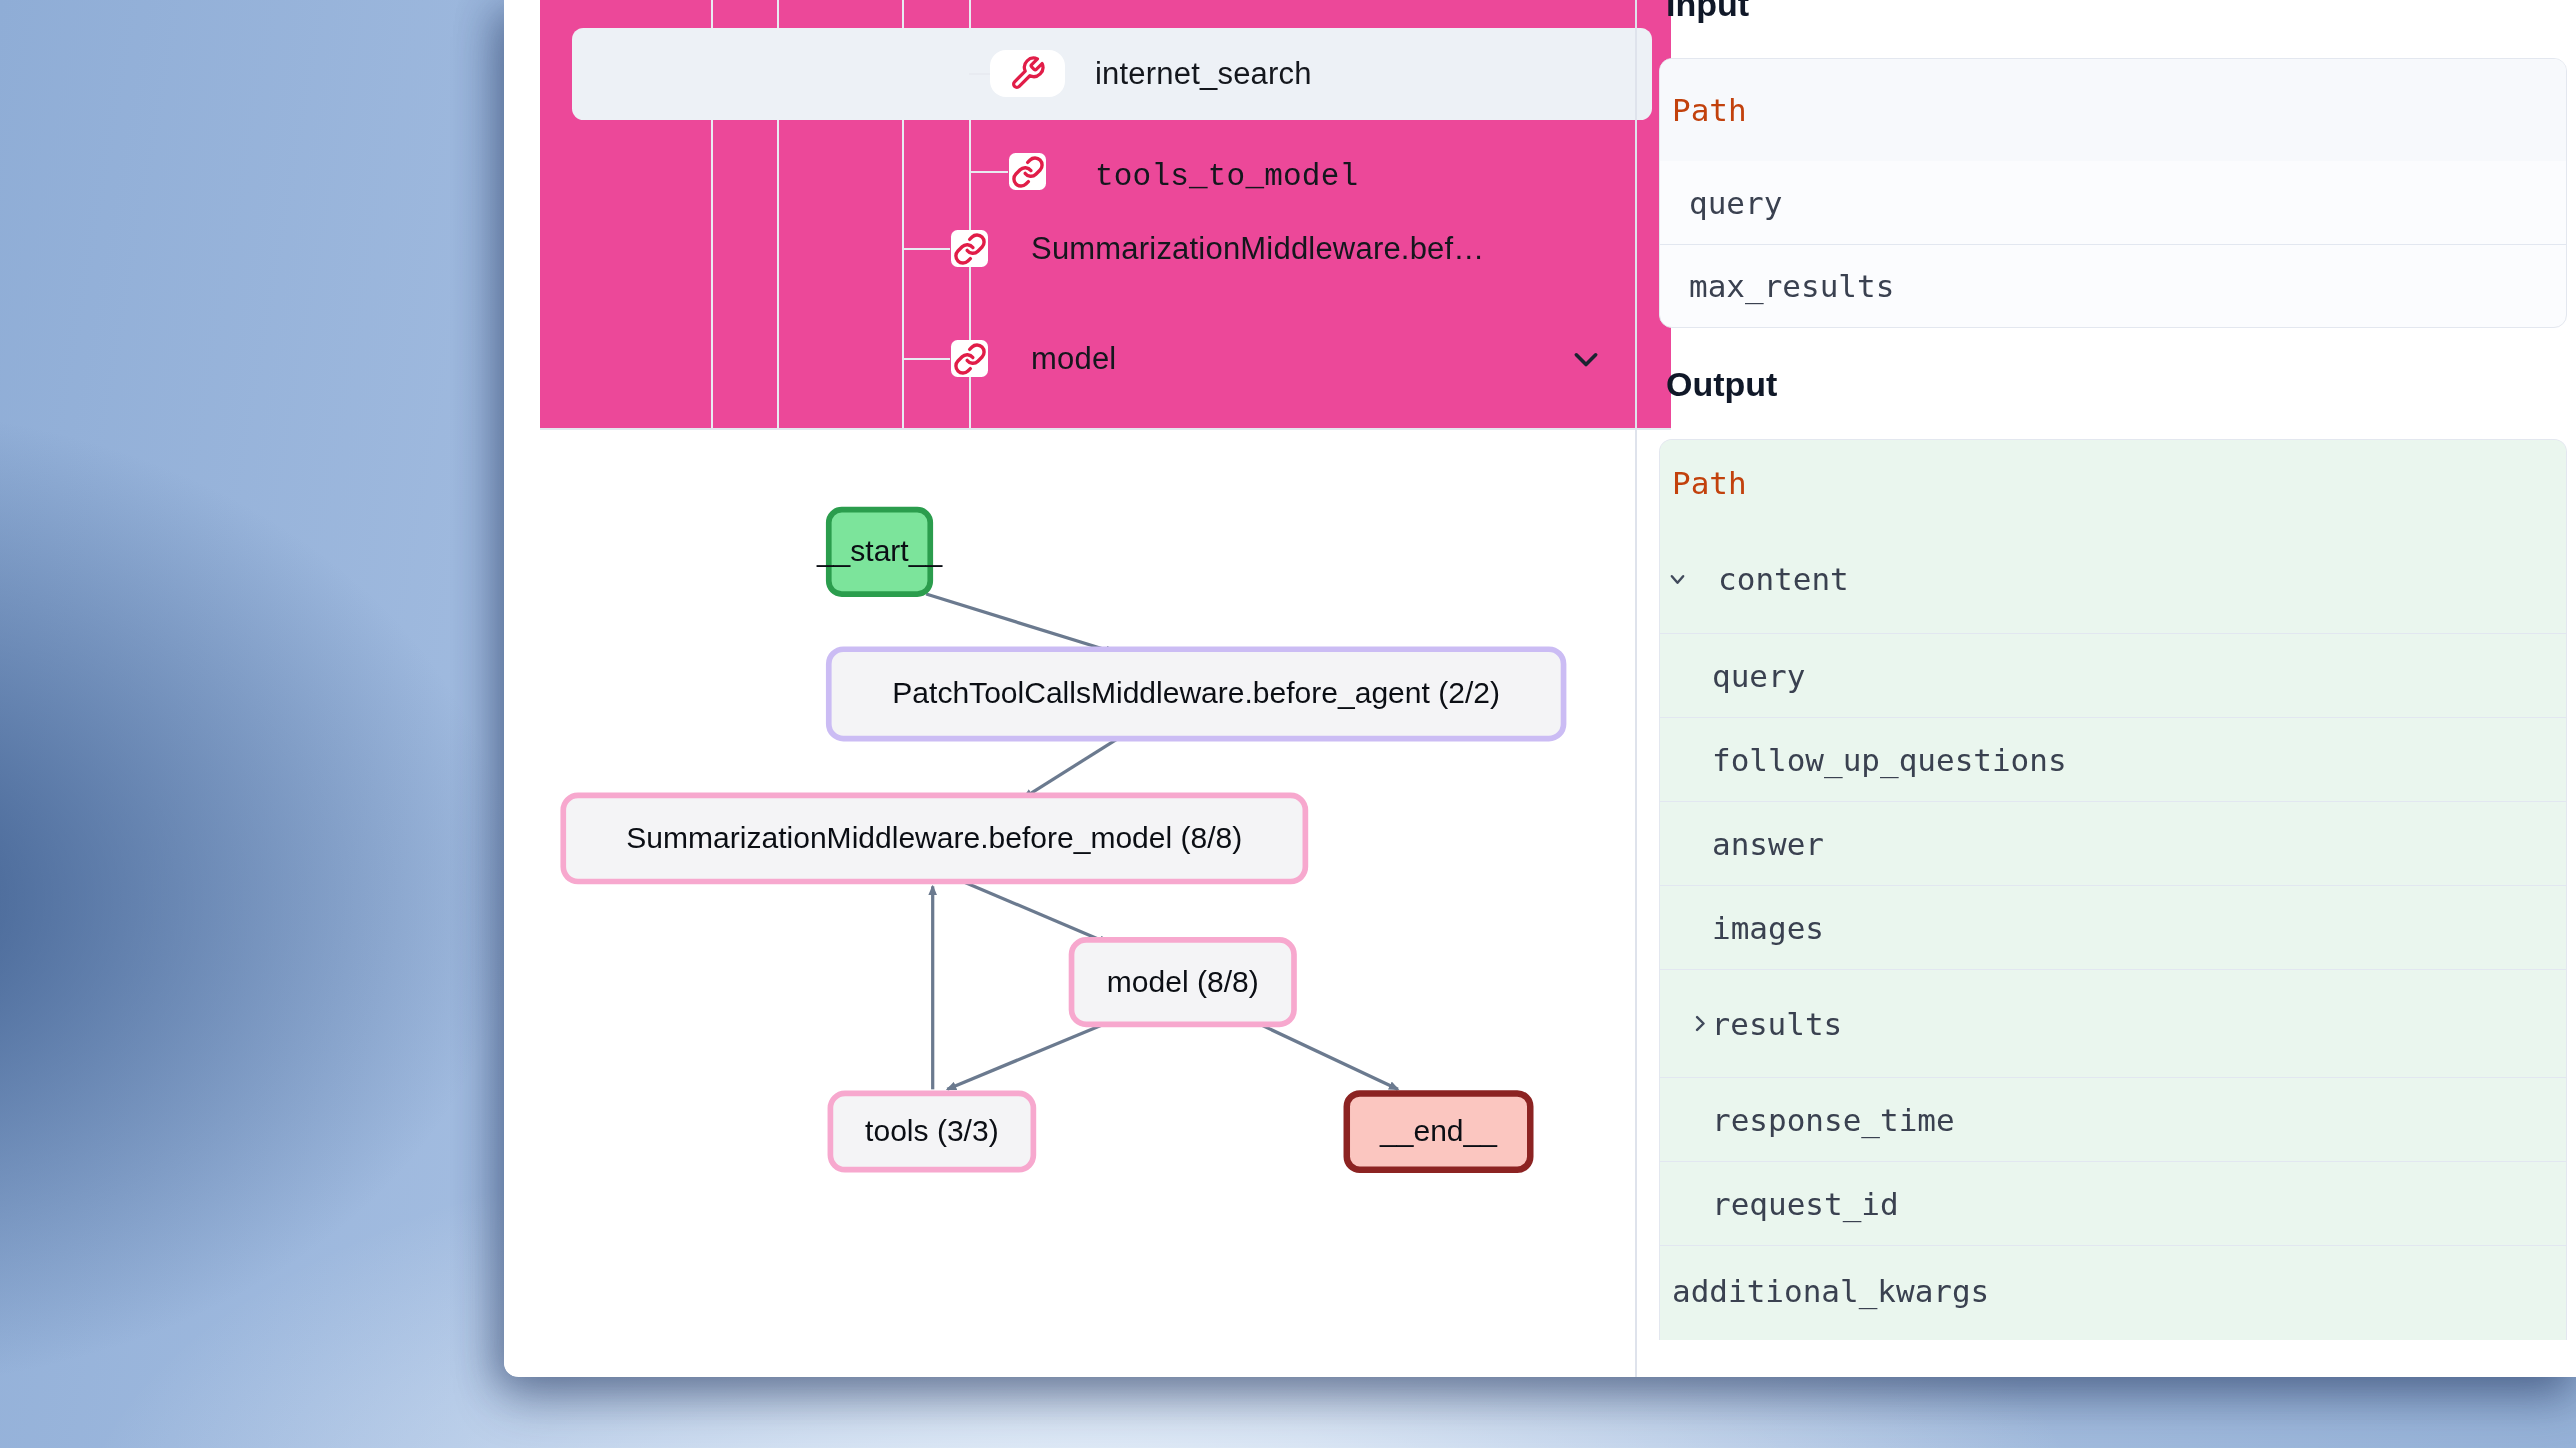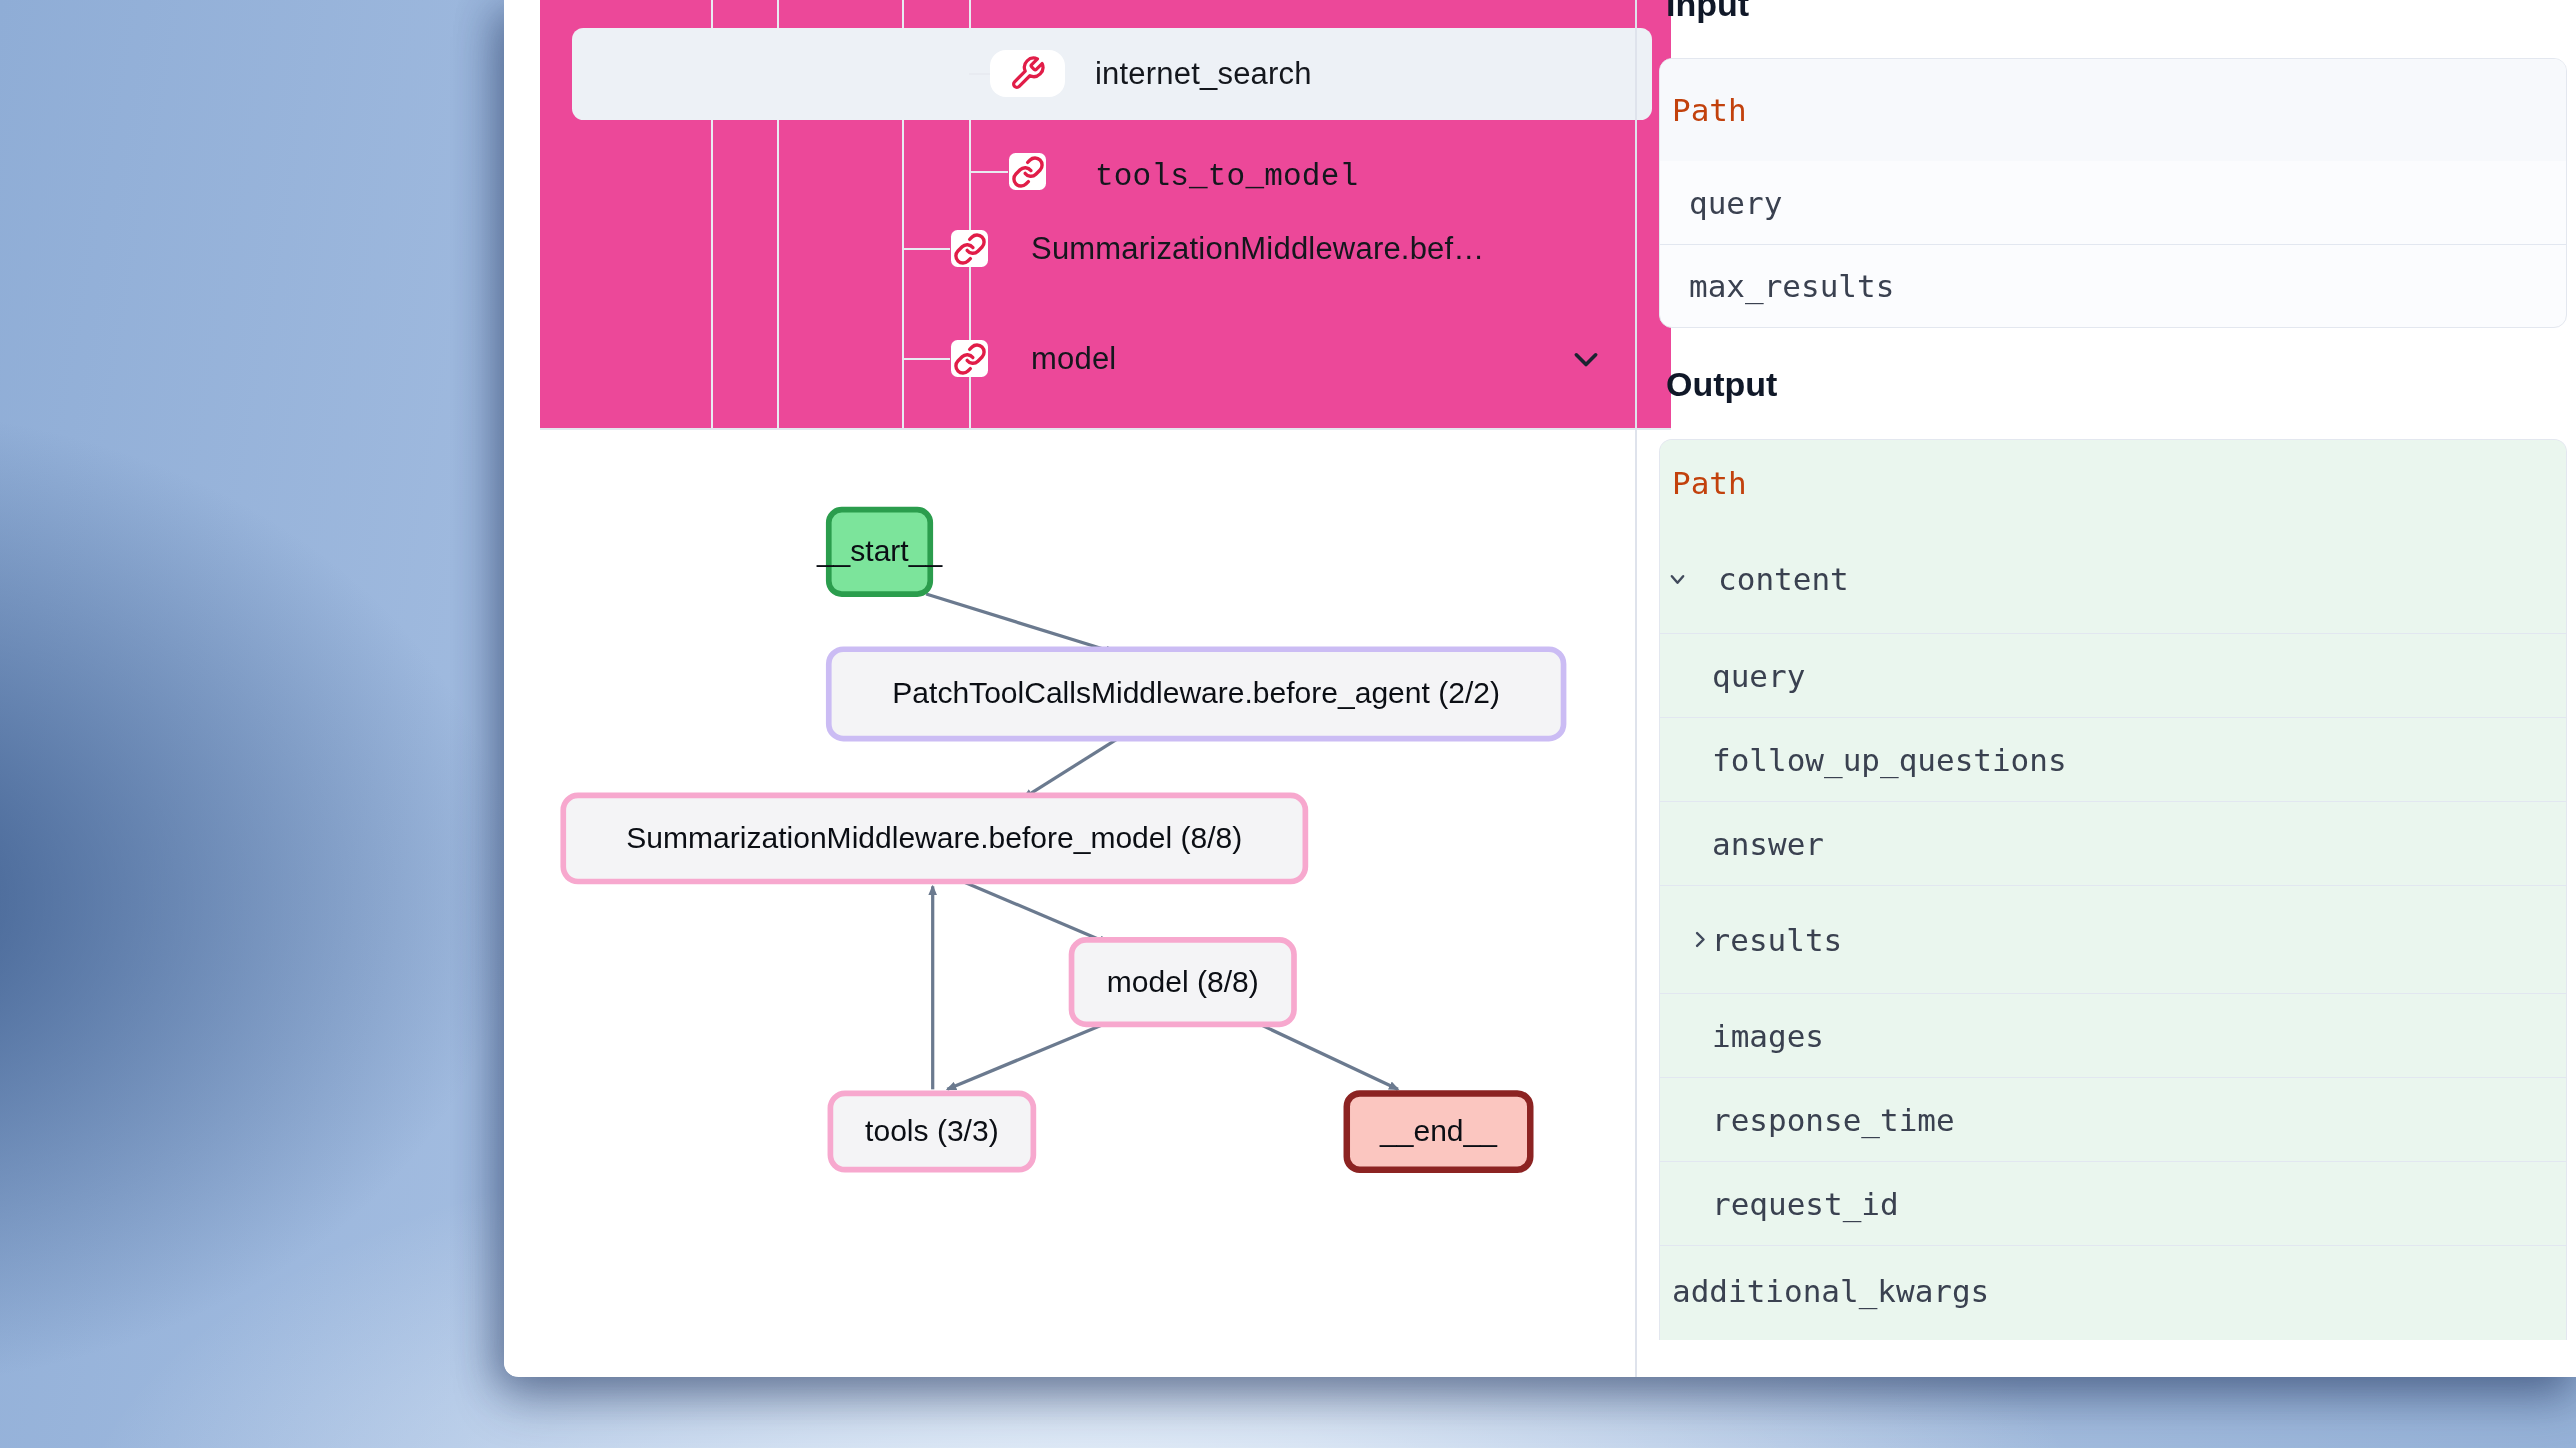--- a/index.html
+++ b/index.html
@@ -188,32 +188,32 @@
           </div>
           <div class="trow pad-l2 h-104">
             <span>query</span>
           </div>
           <div class="trow pad-l2 h-104">
             <span>follow_up_questions</span>
           </div>
           <div class="trow pad-l2 h-104">
             <span>answer</span>
           </div>
+          <div class="trow pad-l2 h-104">
+            <span>images</span>
+          </div>
           <div class="trow pad-l2c h-133">
             <span class="row-chev">
               <svg width="21" height="21" viewBox="0 0 26 26" fill="none" stroke="#414a5c" stroke-width="3" stroke-linecap="round" stroke-linejoin="round">
                 <polyline points="10,5 18,13 10,21"></polyline>
               </svg>
             </span>
             <span>results</span>
           </div>
           <div class="trow pad-l2 h-104">
-            <span>images</span>
-          </div>
-          <div class="trow pad-l2 h-104">
             <span>response_time</span>
           </div>
           <div class="trow pad-l2 h-104">
             <span>request_id</span>
           </div>
           <div class="trow pad-l1 h-112">
             <span>additional_kwargs</span>
           </div>
         </div>
     </div>

